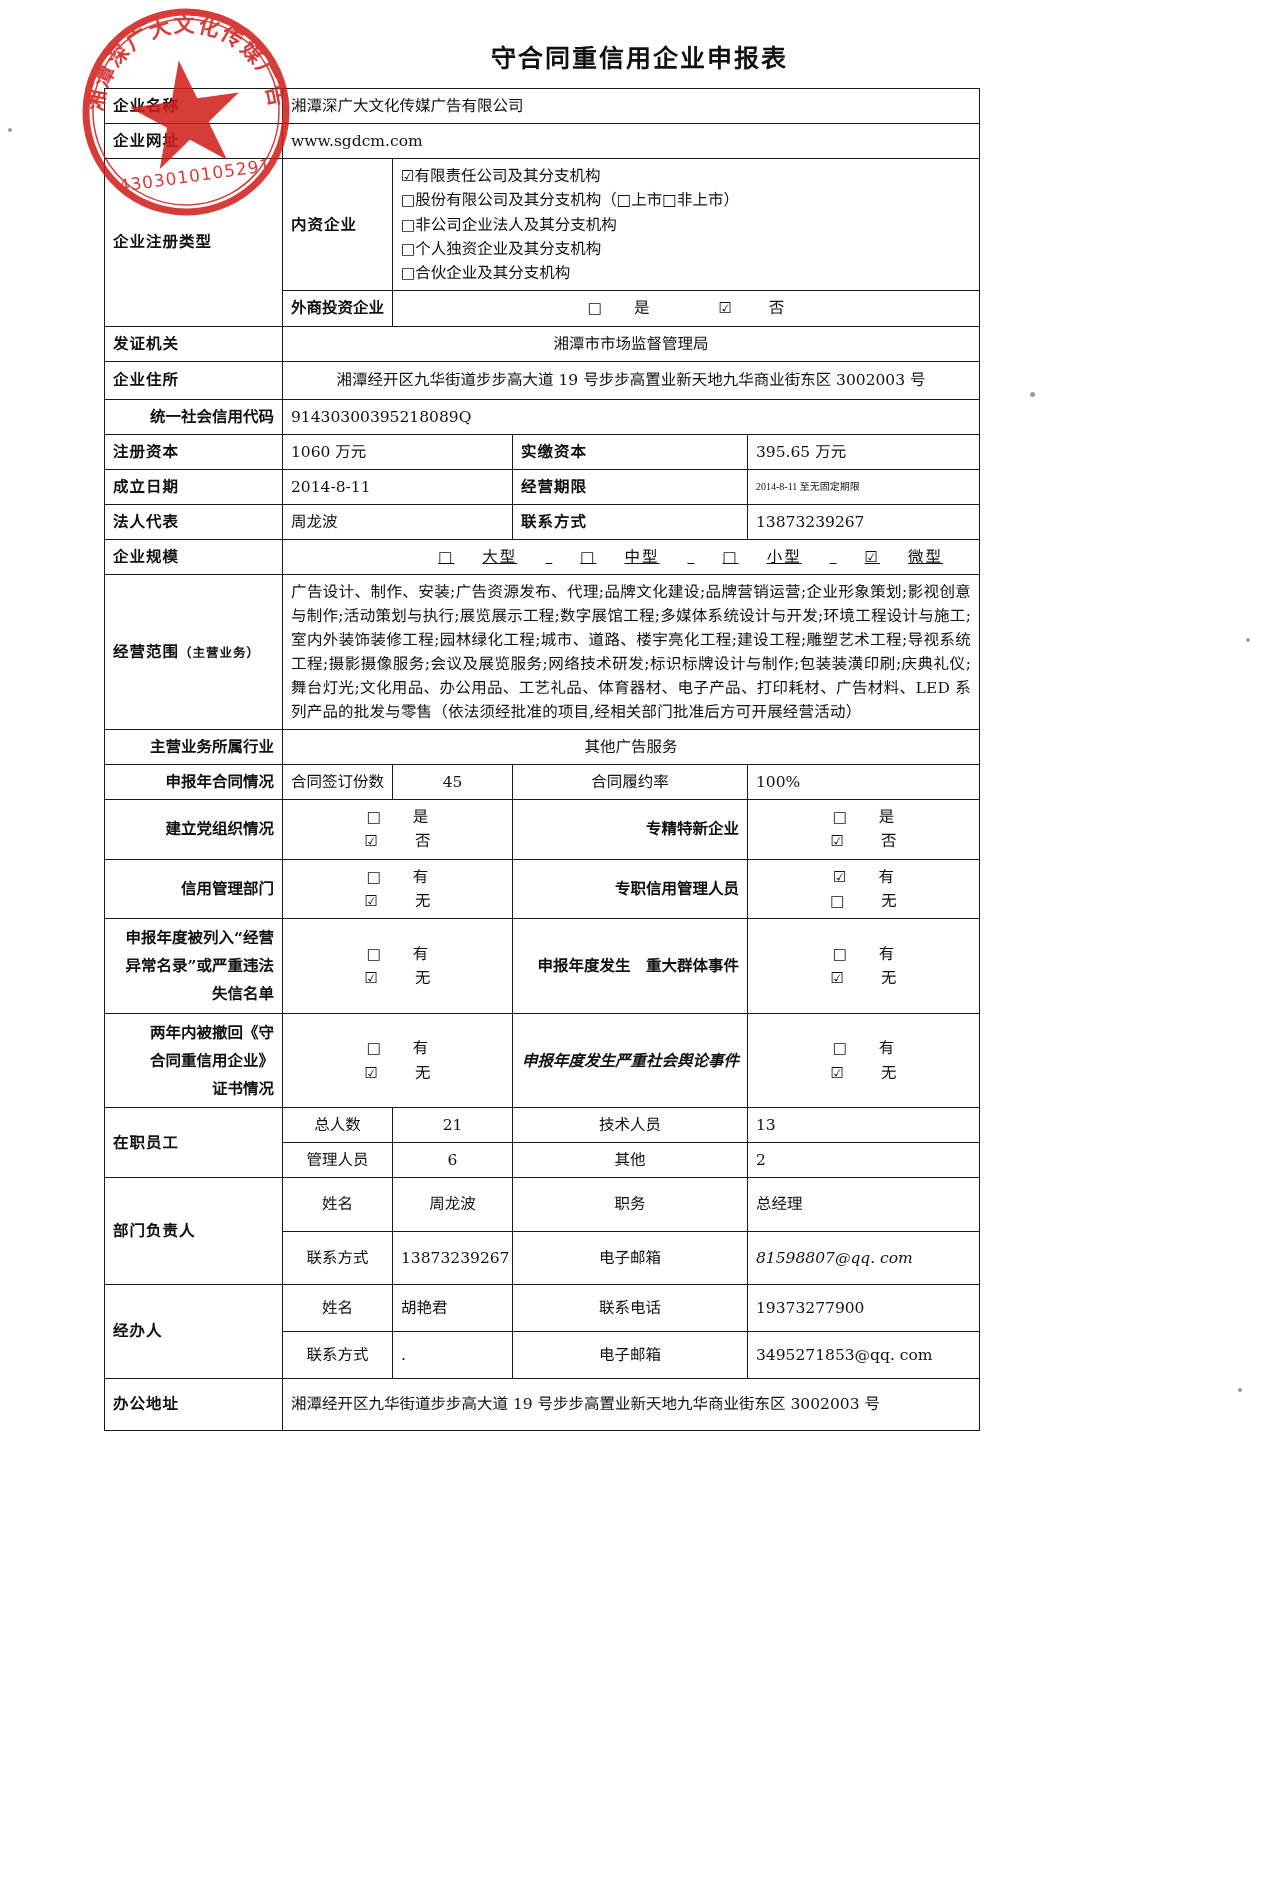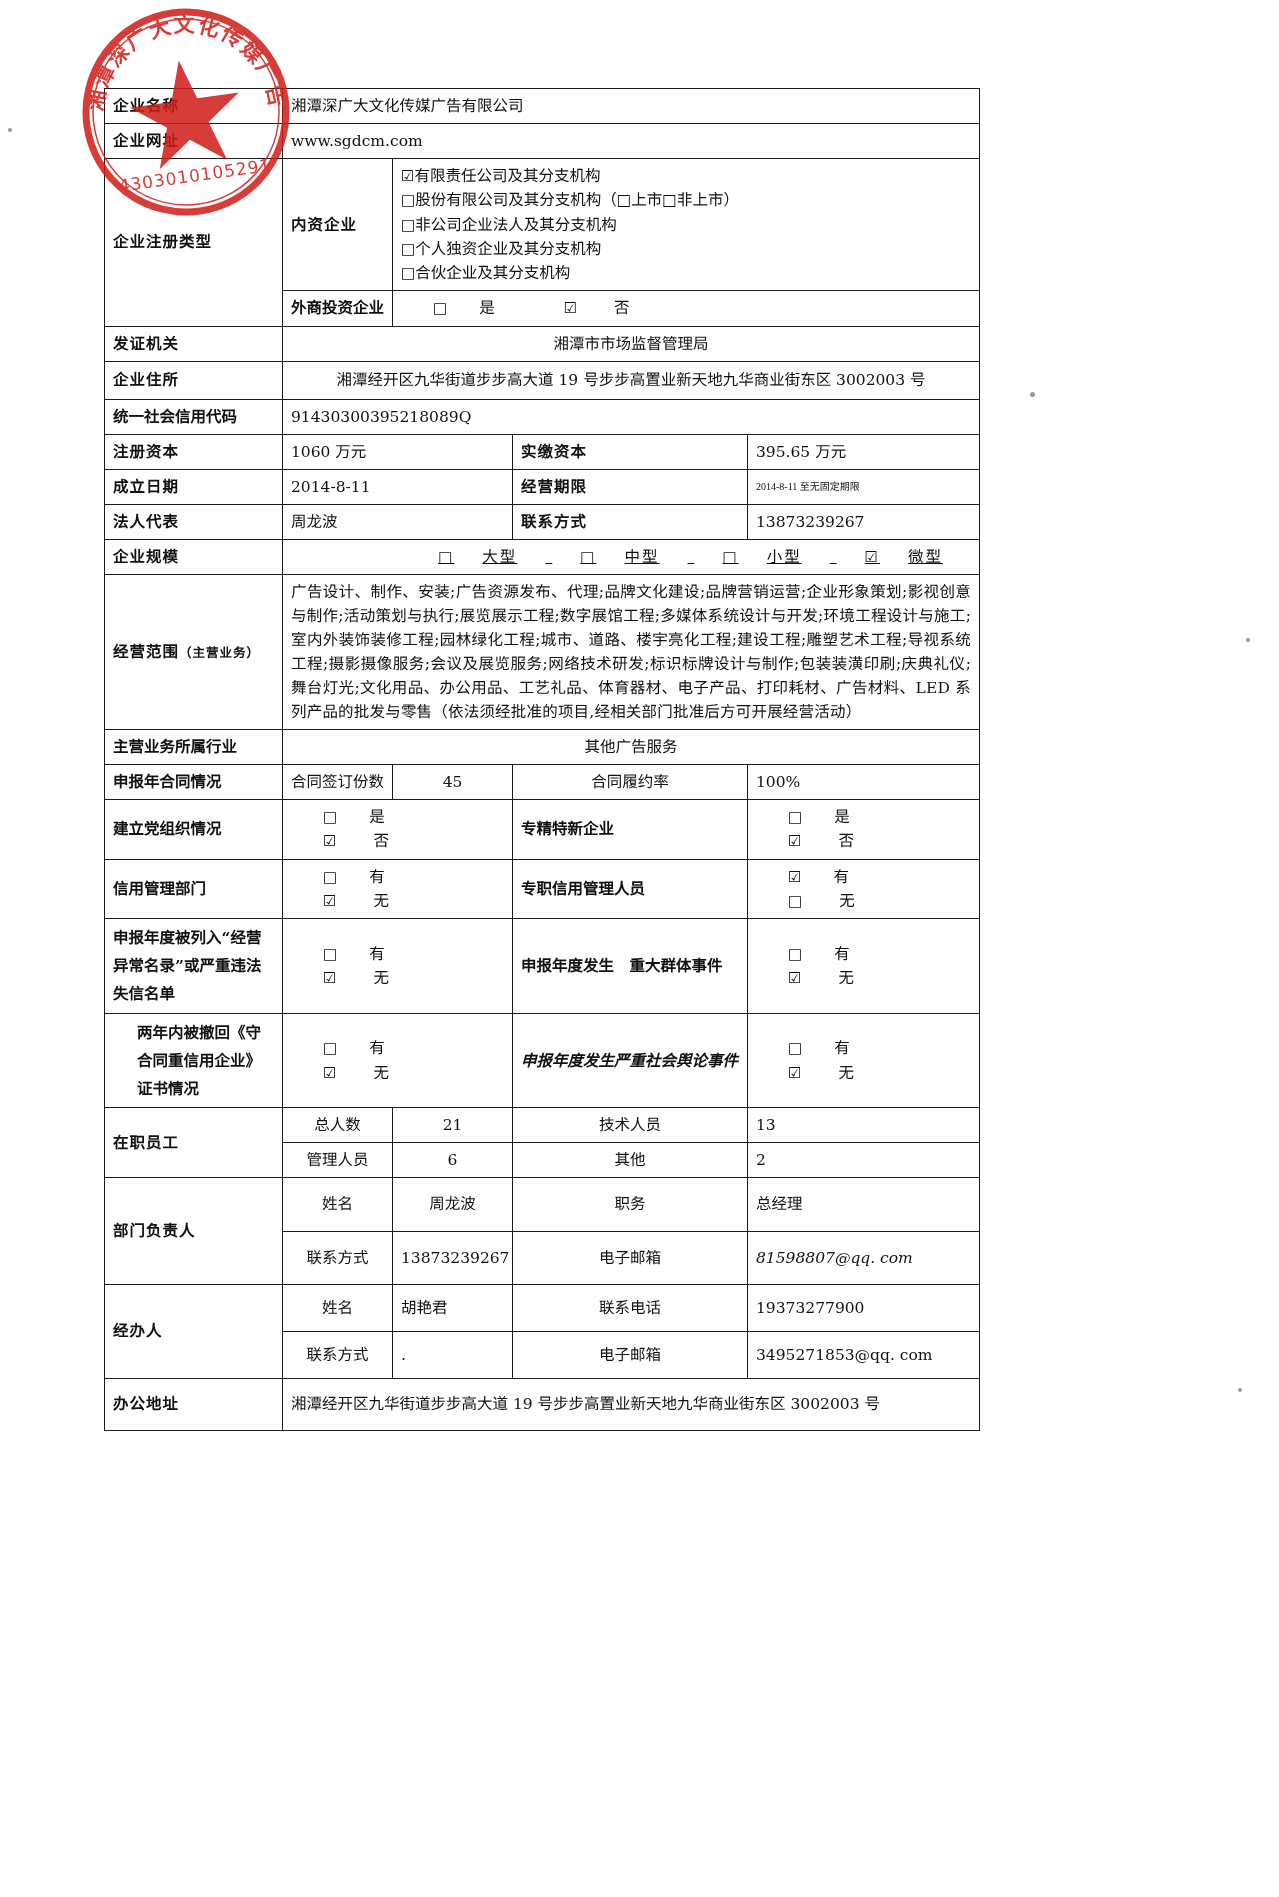--- a/index.html
+++ b/index.html
@@ -51,21 +51,21 @@
     padding:5px 8px;
     vertical-align:middle;
     line-height:1.55;
   }
   .lbl{
     font-weight:bold;
     font-size:16px;
     letter-spacing:1px;
   }
   .lbl-small{
-    text-align:left;
+    text-align:right;
     font-weight:bold;
     font-size:15px;
     letter-spacing:0px;
   }
   .val{text-align:left;}
   .val-c{text-align:center;}
   .sub{font-size:12.5px;font-weight:bold;}
   .cklist div{white-space:nowrap;}
   .ck{font-family:"DejaVu Sans",sans-serif;font-size:15px;}
   .scope{
@@ -73,21 +73,21 @@
     line-height:1.72;
     text-align:justify;
     letter-spacing:.2px;
   }
   .center-opts{
     text-align:right;
     letter-spacing:2px;
     text-decoration:underline;
   }
   .center-opts span{margin:0 14px;white-space:nowrap;}
-  .two-opt{text-align:left;}
+  .two-opt{text-align:center;}
   .two-opt span{margin:0 16px;white-space:nowrap;}
   
   .speck{position:absolute;background:#9a9a9a;border-radius:50%;}
 </style>
 </head>
 <body>
 
 <div class="page">
 
   <svg class="seal" viewBox="0 0 216 216">
@@ -96,20 +96,21 @@
       <circle cx="108" cy="108" r="93" fill="none" stroke="#d01b16" stroke-width="1.5"></circle>
       <path id="sealArc" d="M 24 112 A 84 84 0 0 1 192 112" fill="none" stroke="none"></path>
       <text font-size="21" fill="#d01b16" font-weight="bold" font-family="DejaVu Serif, serif" letter-spacing="2">
         <textPath href="#sealArc" startOffset="6%">湘潭深广大文化传媒广告有限公司</textPath>
       </text>
       <path d="M108 56 l13 40 42 0 -34 25 13 40 -34 -25 -34 25 13 -40 -34 -25 42 0 z" fill="#d01b16"></path>
       <text x="108" y="178" text-anchor="middle" font-size="17" fill="#d01b16" font-family="DejaVu Sans, sans-serif" letter-spacing="1">4303010105291</text>
     </g>
   </svg>
 
+  <div class="doc-title">守合同重信用企业申报表</div>
 
   <div class="speck" style="left:8px;top:128px;width:4px;height:4px;"></div>
   <div class="speck" style="left:1030px;top:392px;width:5px;height:5px;"></div>
   <div class="speck" style="left:1246px;top:638px;width:4px;height:4px;"></div>
   <div class="speck" style="left:1238px;top:1388px;width:4px;height:4px;"></div>
 
   <table class="form">
     <colgroup>
       <col style="width:178px">
       <col style="width:110px">

